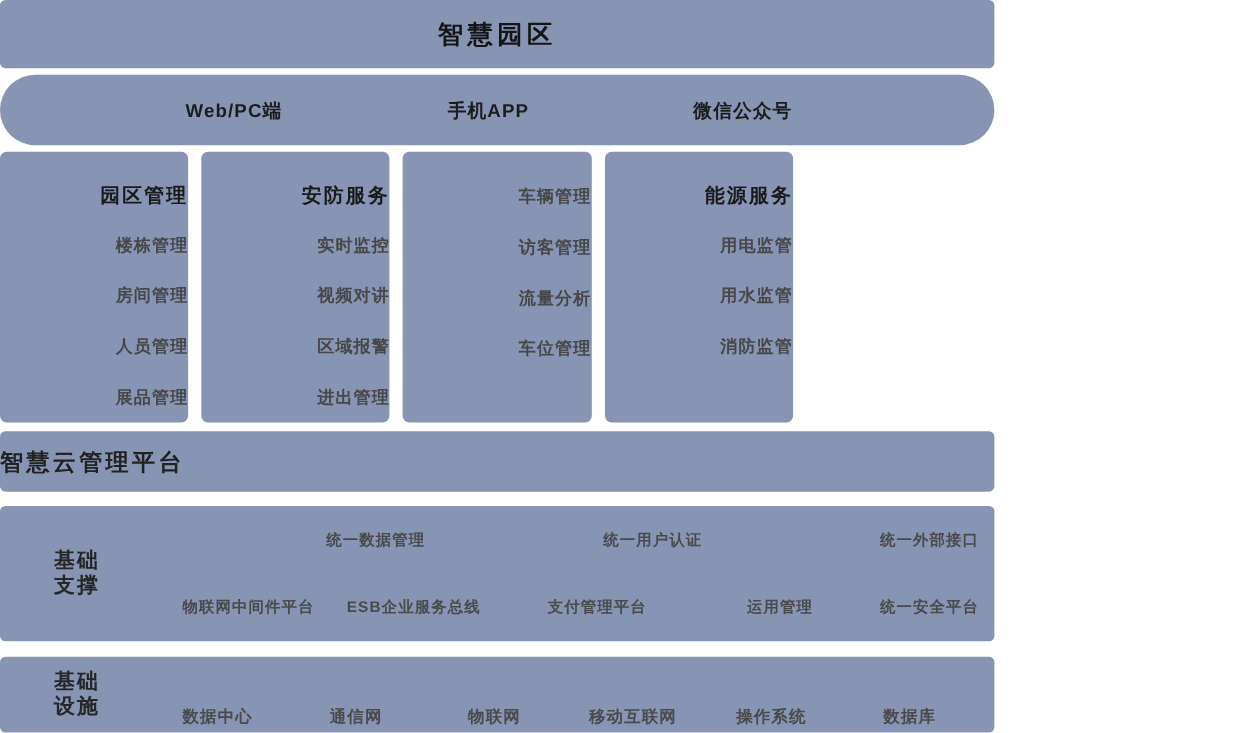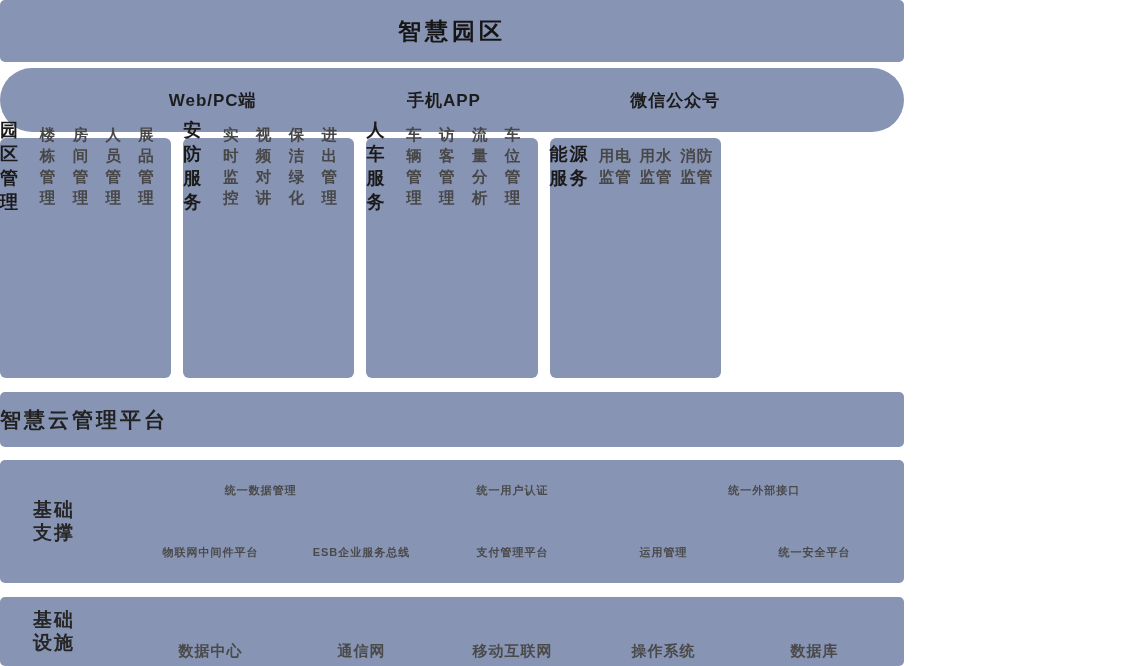--- a/index.html
+++ b/index.html
@@ -33,54 +33,54 @@
     font-size: 17px; font-weight: bold; color: #1c1c1c; letter-spacing: 1px;
   }
 
   
   .services-grid {
     position: absolute; top: 138px; left: 0; right: 0; height: 240px;
     display: grid; grid-template-columns: repeat(5, 1fr); gap: 12px;
   }
   .service-col {
     background: #8794B3; border-radius: 6px;
-    display: flex; flex-direction: row; align-items: flex-start;
-    padding-top: 6px; box-sizing: border-box;
+    display: flex; flex-direction: column; align-items: flex-end;
+    padding-top: 18px; box-sizing: border-box;
   }
   .col-header {
     height: 44px; display: flex; align-items: center;
     font-size: 18px; font-weight: bold; color: #1a1a1a; letter-spacing: 2px;
   }
   .col-item {
     height: 46px; display: flex; align-items: center;
     font-size: 15.5px; font-weight: bold; color: #474747; letter-spacing: 1px;
   }
 
   
   .platform-band { top: 392px; height: 55px; display: flex; align-items: center; justify-content: flex-start; }
   .platform-band .title {
     font-size: 21px; font-weight: bold; color: #222222; letter-spacing: 3px;
   }
 
   
   .side-label {
     flex: 0 0 135px;
     display: flex; flex-direction: column; justify-content: center;
-    padding-left: 33px; box-sizing: border-box;
+    padding-left: 49px; box-sizing: border-box;
     font-size: 19px; font-weight: bold; color: #262626;
     line-height: 1.18; letter-spacing: 2px;
   }
 
   
   .support-band { top: 460px; height: 123px; display: flex; }
   .support-rows { flex: 1; display: flex; flex-direction: column; margin-right: 14px; }
   .support-row { flex: 1; display: flex; align-items: center; }
   .support-row .support-item {
-    flex: 1; text-align: center;
-    font-size: 11px; font-weight: bold; color: #4a4a4a; letter-spacing: 1px;
+    flex: 1; text-align: right;
+    font-size: 14px; font-weight: bold; color: #4a4a4a; letter-spacing: 1px;
   }
 
   
   .infra-band { top: 597px; height: 69px; display: flex; }
   .infra-row { flex: 1; display: flex; align-items: center; margin-right: 14px; }
   .infra-row .infra-item {
     flex: 1; text-align: center;
     font-size: 15px; font-weight: bold; color: #4a4a4a; letter-spacing: 1px; margin-top: 39px;
   }
 </style>
@@ -107,26 +107,25 @@
       <div class="col-item">房间管理</div>
       <div class="col-item">人员管理</div>
       <div class="col-item">展品管理</div>
     </div>
 
 
     <div class="service-col">
       <div class="col-header">安防服务</div>
       <div class="col-item">实时监控</div>
       <div class="col-item">视频对讲</div>
-      <div class="col-item">保洁绿化</div>
+      <div class="col-item">区域报警</div>
       <div class="col-item">进出管理</div>
     </div>
 
     <div class="service-col">
-      <div class="col-header">人车服务</div>
       <div class="col-item">车辆管理</div>
       <div class="col-item">访客管理</div>
       <div class="col-item">流量分析</div>
       <div class="col-item">车位管理</div>
     </div>
 
     <div class="service-col">
       <div class="col-header">能源服务</div>
       <div class="col-item">用电监管</div>
       <div class="col-item">用水监管</div>
@@ -161,19 +160,20 @@
   </div>
 
   <div class="band infra-band">
     <div class="side-label">
       <span>基础</span>
       <span>设施</span>
     </div>
     <div class="infra-row">
       <span class="infra-item">数据中心</span>
       <span class="infra-item">通信网</span>
+      <span class="infra-item">物联网</span>
       <span class="infra-item">移动互联网</span>
       <span class="infra-item">操作系统</span>
       <span class="infra-item">数据库</span>
     </div>
   </div>
 
 </div>
 
 </body></html>

